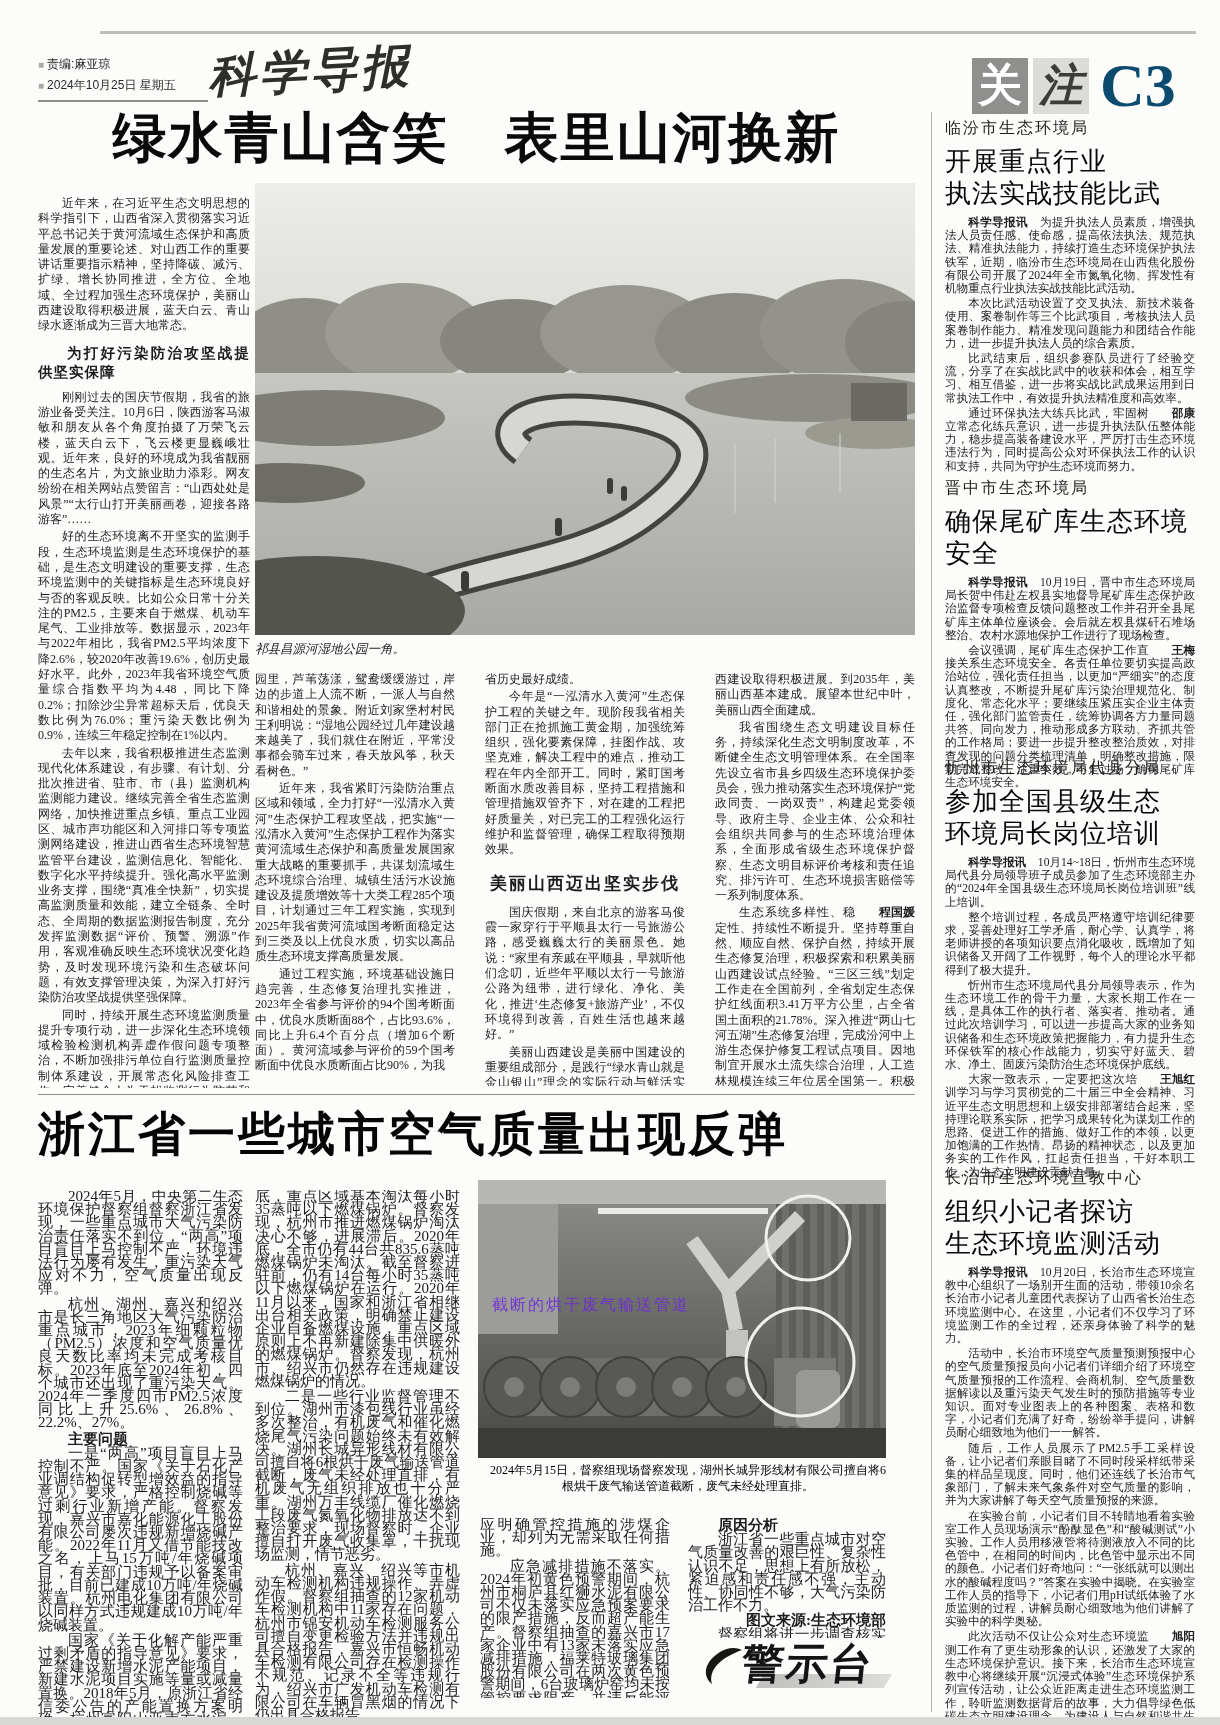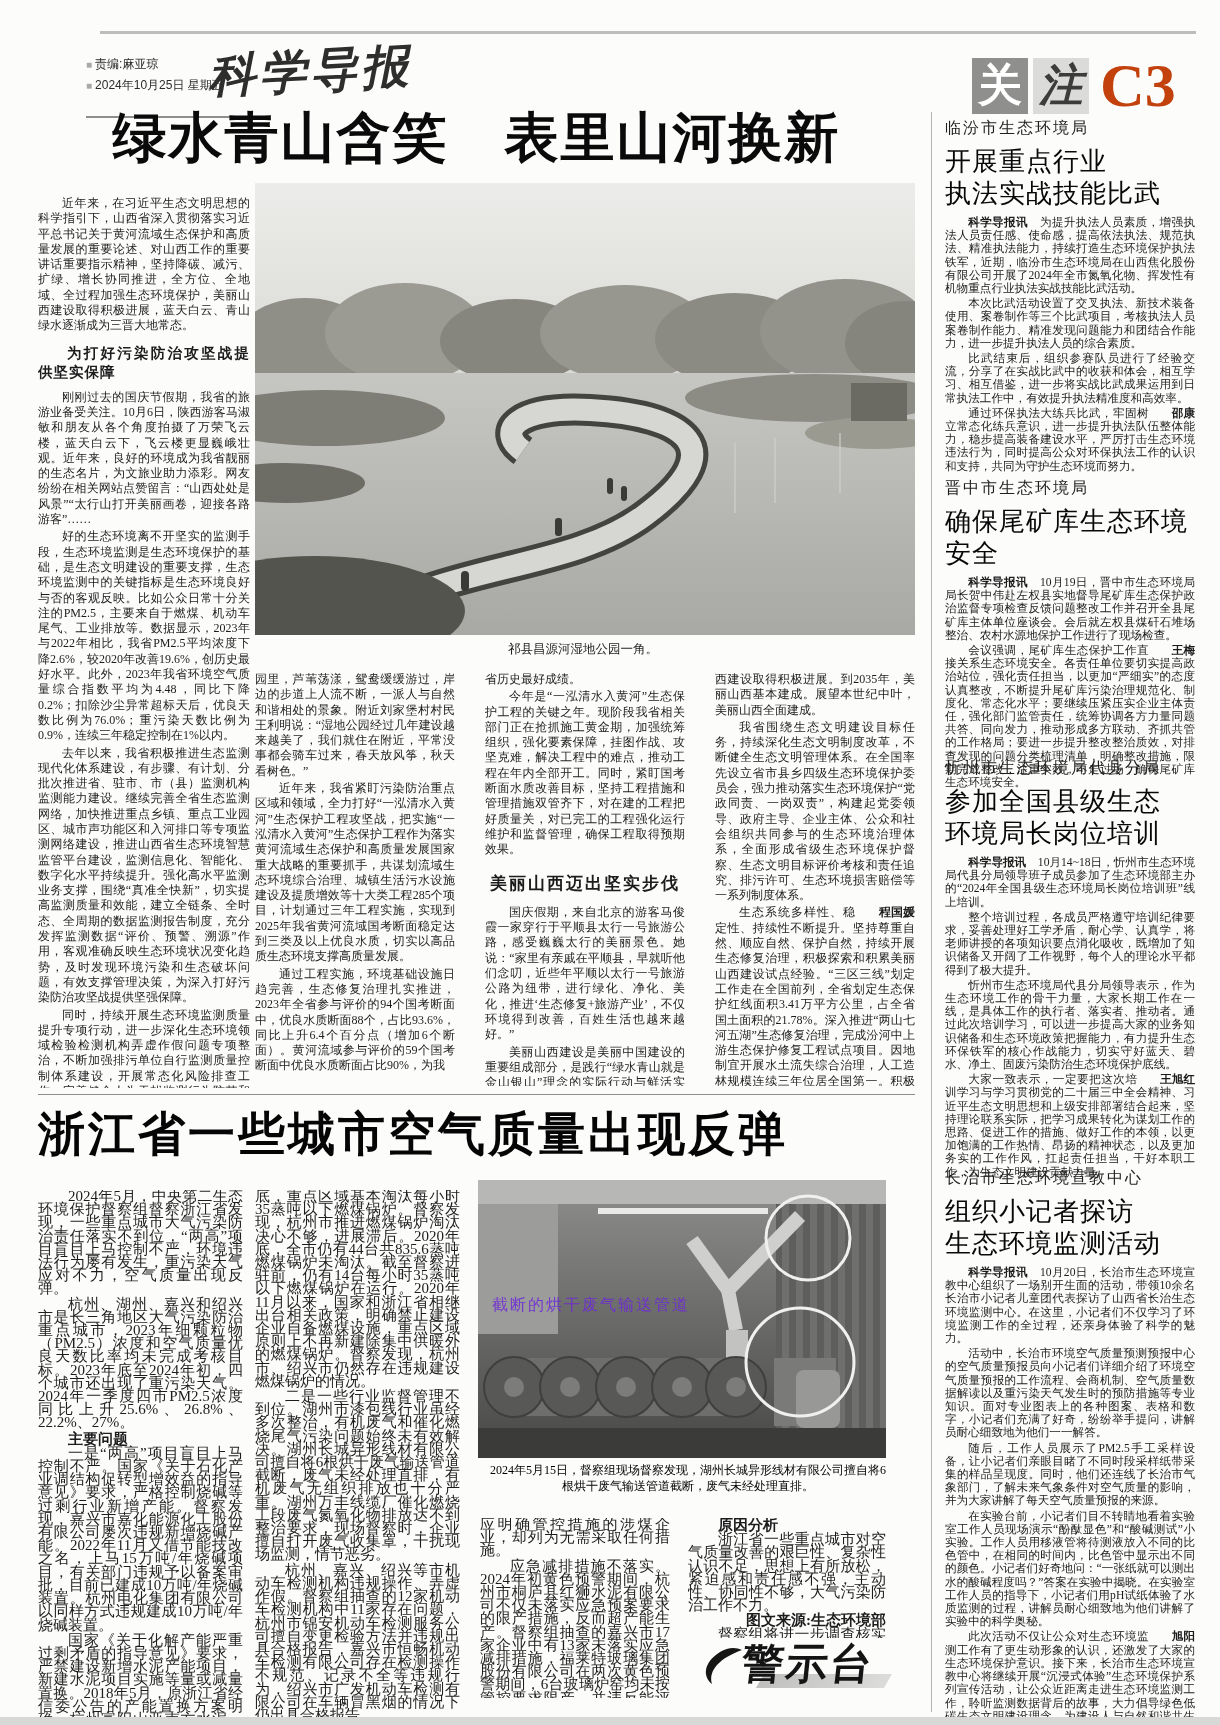--- a/index.html
+++ b/index.html
@@ -2,35 +2,35 @@
 <html><head>
 <meta charset="utf-8">
 <style>
   html,body{margin:0;padding:0;background:#e7e7e5;}
   #page{position:relative;width:1220px;height:1725px;margin:0 auto;background:#fcfcfb;
         font-family:"Liberation Serif",serif;color:#1c1c1c;overflow:hidden;}
   .abs{position:absolute;}
   
   .toprule{left:100px;top:31px;width:1096px;height:3px;background:#bdbdbb;}
   .edblock{left:38px;top:54px;width:170px;font-family:"Liberation Sans",sans-serif;
-           font-size:12px;line-height:20px;color:#2a2a2a;border-bottom:2px solid #8e8e8c;padding-bottom:20px;margin-left:48px;}
+           font-size:12px;line-height:20px;color:#2a2a2a;border-bottom:2px solid #8e8e8c;padding-bottom:4px;}
   .edblock .sq{color:#a9a9a7;font-size:10px;margin-right:3px;}
   .paperlogo{left:208px;top:40px;font-family:"Liberation Serif",serif;font-weight:bold;
              font-size:47px;font-style:italic;color:#2e2e2c;transform:rotate(-3deg);letter-spacing:4px;}
   .badge{left:972px;top:50px;display:flex;align-items:center;}
   .badge .bx{width:56px;height:56px;display:flex;align-items:center;justify-content:center;
              font-size:44px;font-weight:bold;margin-right:5px;}
   .bx.guan{background:#8f8f8d;color:#fff;font-family:"Liberation Sans",sans-serif;}
   .bx.zhu{background:#dbdbd9;color:#3c3c3a;font-family:"Liberation Serif",serif;font-style:italic;}
-  .badge .pgno{font-family:"Liberation Serif",serif;font-weight:bold;font-size:62px;color:#c2410c;margin-left:6px;}
+  .badge .pgno{font-family:"Liberation Serif",serif;font-weight:bold;font-size:62px;color:#0c4a6e;margin-left:6px;}
   
   .h1a{left:38px;top:102px;width:877px;text-align:center;font-family:"Liberation Sans",sans-serif;
        font-weight:bold;font-size:54px;letter-spacing:2px;color:#0a0a0a;white-space:nowrap;}
   .photo1{left:255px;top:183px;width:660px;height:452px;background:#cfcfcb;}
-  .cap1{left:255px;top:641px;width:656px;text-align:center;font-size:12.5px;color:#222;}
+  .cap1{left:255px;top:641px;width:656px;text-align:left;font-size:12.5px;color:#222;font-style:italic;}
   .col{overflow:hidden;font-size:12px;line-height:15.3px;text-align:justify;}
   .c1{left:38px;top:196px;width:212px;height:892px;}
   .c2{left:255px;top:672px;width:200px;height:414px;}
   .c3{left:485px;top:672px;width:200px;height:414px;}
   .c4{left:715px;top:672px;width:200px;height:414px;}
   .b{margin:0 0 2px 0;}
   .b.p{text-indent:2em;}
   .b.pc{text-indent:0;}
   .b.sub{font-family:"Liberation Sans",sans-serif;font-weight:bold;font-size:14.5px;
          line-height:19px;text-indent:2em;margin:10px 0 8px 0;letter-spacing:1px;}

